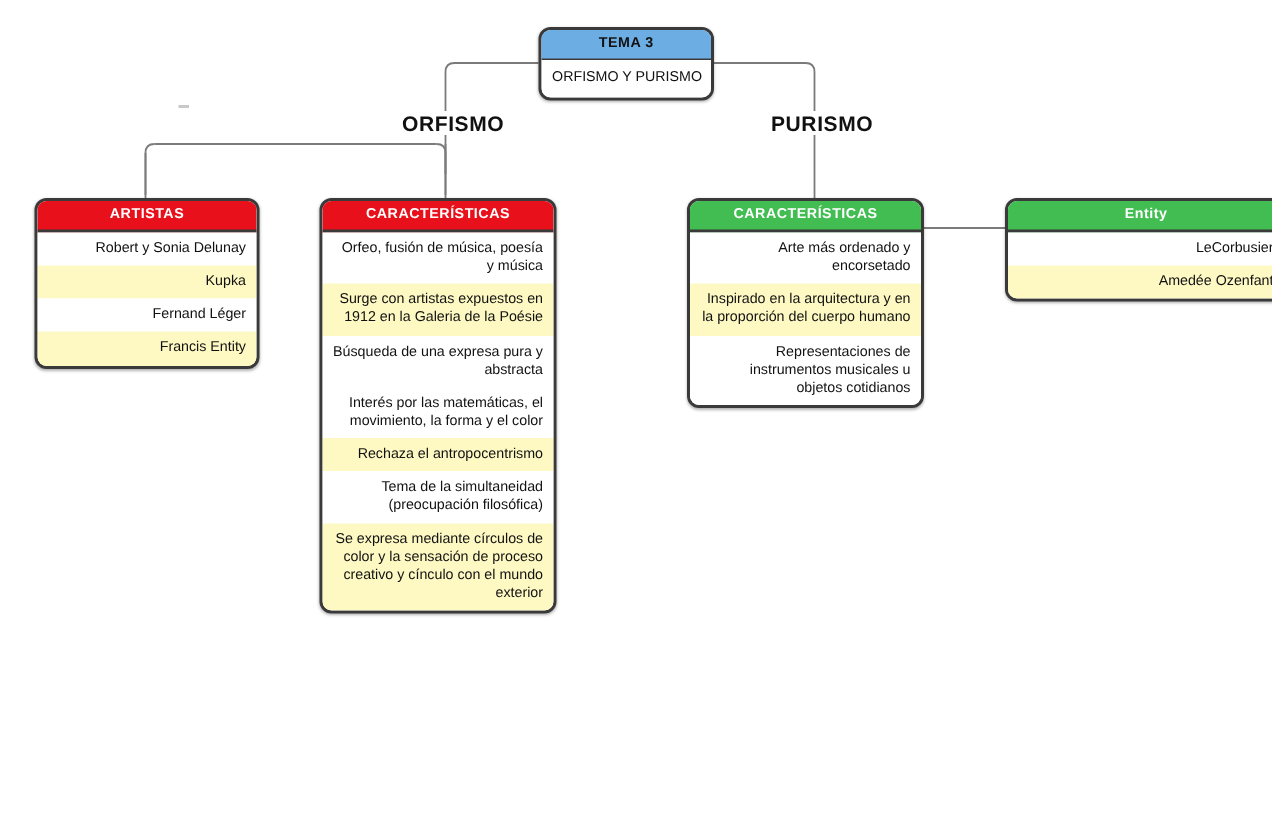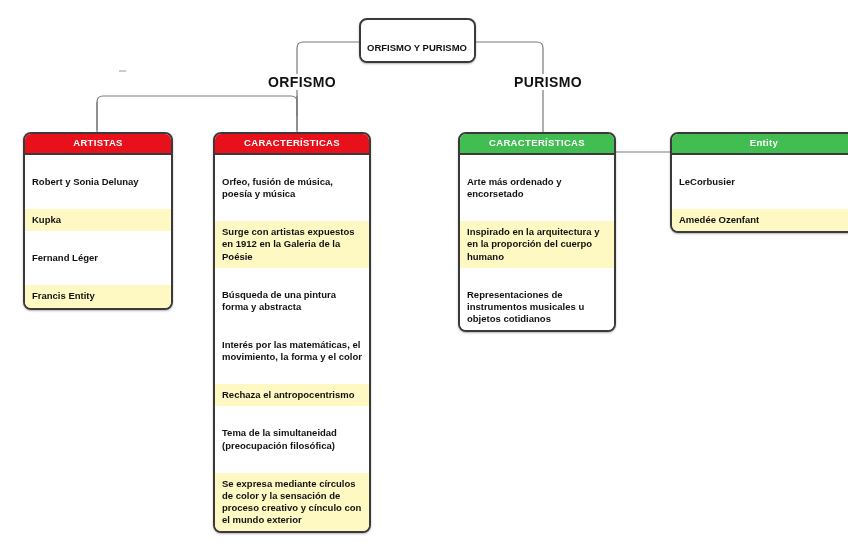--- a/index.html
+++ b/index.html
@@ -34,28 +34,27 @@
     padding:4px 2px 4px;
     line-height:1.15;
     border-bottom:2px solid #3a3a3a;
   }
   .node.topnode .hdr{
     color:#111111;
     border-bottom:1px solid #3a3a3a;
   }
   .node .rows{display:block;}
   .row{
-    text-align:left;
+    text-align:right;
     font-size:9.5px;
-    font-weight:bold;
+    font-weight:normal;
     color:#111111;
     line-height:1.28;
     padding:5px 7px 5px;
     background:#ffffff;
-    margin-top:16px;
   }
   .row.alt{background:#fef9c3;}
   .row.plain{
     font-size:9.5px;
     padding:6px 6px 7px;
   }
 
   
   .edge-label{
     position:absolute;
@@ -101,41 +100,42 @@
       <path d="M 543 148 Q 543 152 547 152"></path>
     </g>
   </svg>
 
   <div class="artifact" style="left:119px;top:70px;"></div>
 
   <div class="edge-label" style="left:265px;top:74px;">ORFISMO</div>
   <div class="edge-label" style="left:511px;top:74px;">PURISMO</div>
 
   <div class="node topnode" style="left:359px;top:18px;width:117px;">
+    <div class="hdr" style="background:#6cade4;">TEMA 3</div>
     <div class="rows">
       <div class="row plain">ORFISMO Y PURISMO</div>
     </div>
   </div>
 
   <div class="node" style="left:23px;top:132px;width:150px;">
     <div class="hdr" style="background:#e8111b;">ARTISTAS</div>
     <div class="rows">
       <div class="row">Robert y Sonia Delunay</div>
       <div class="row alt">Kupka</div>
       <div class="row">Fernand Léger</div>
       <div class="row alt">Francis Entity</div>
     </div>
   </div>
 
   <div class="node" style="left:213px;top:132px;width:158px;">
     <div class="hdr" style="background:#e8111b;">CARACTERÍSTICAS</div>
     <div class="rows">
       <div class="row">Orfeo, fusión de música, poesía y música</div>
       <div class="row alt">Surge con artistas expuestos en 1912 en la Galeria de la Poésie</div>
-      <div class="row">Búsqueda de una pintura forma y abstracta</div>
+      <div class="row">Búsqueda de una expresa pura y abstracta</div>
       <div class="row">Interés por las matemáticas, el movimiento, la forma y el color</div>
       <div class="row alt">Rechaza el antropocentrismo</div>
       <div class="row">Tema de la simultaneidad (preocupación filosófica)</div>
       <div class="row alt">Se expresa mediante círculos de color y la sensación de proceso creativo y cínculo con el mundo exterior</div>
     </div>
   </div>
 
   <div class="node" style="left:458px;top:132px;width:158px;">
     <div class="hdr" style="background:#41bd51;">CARACTERÍSTICAS</div>
     <div class="rows">

